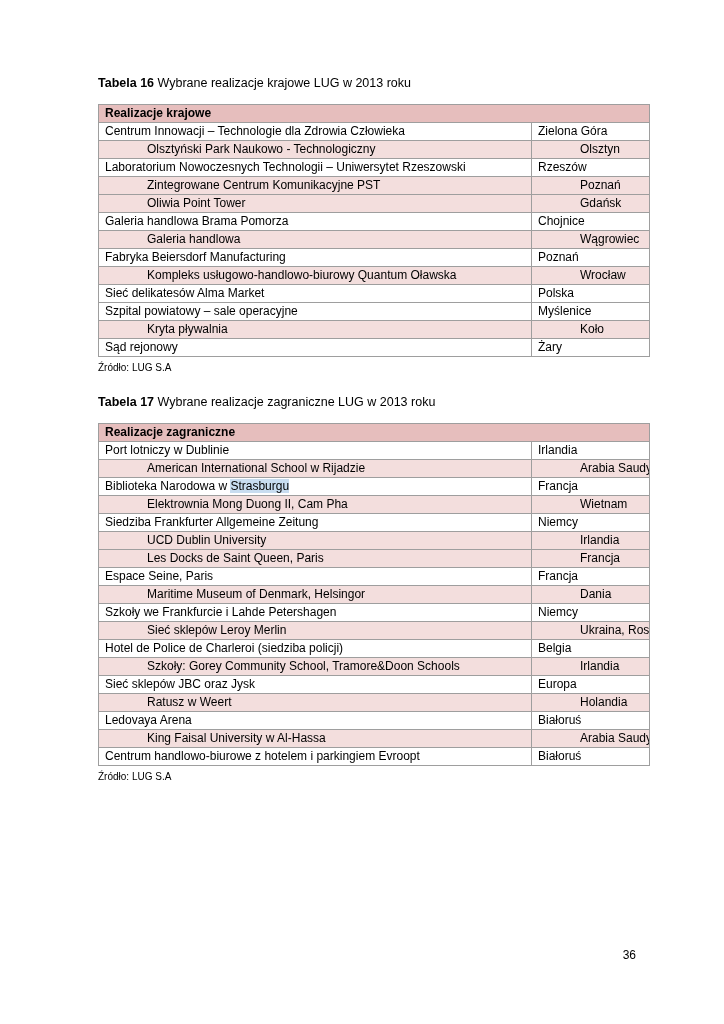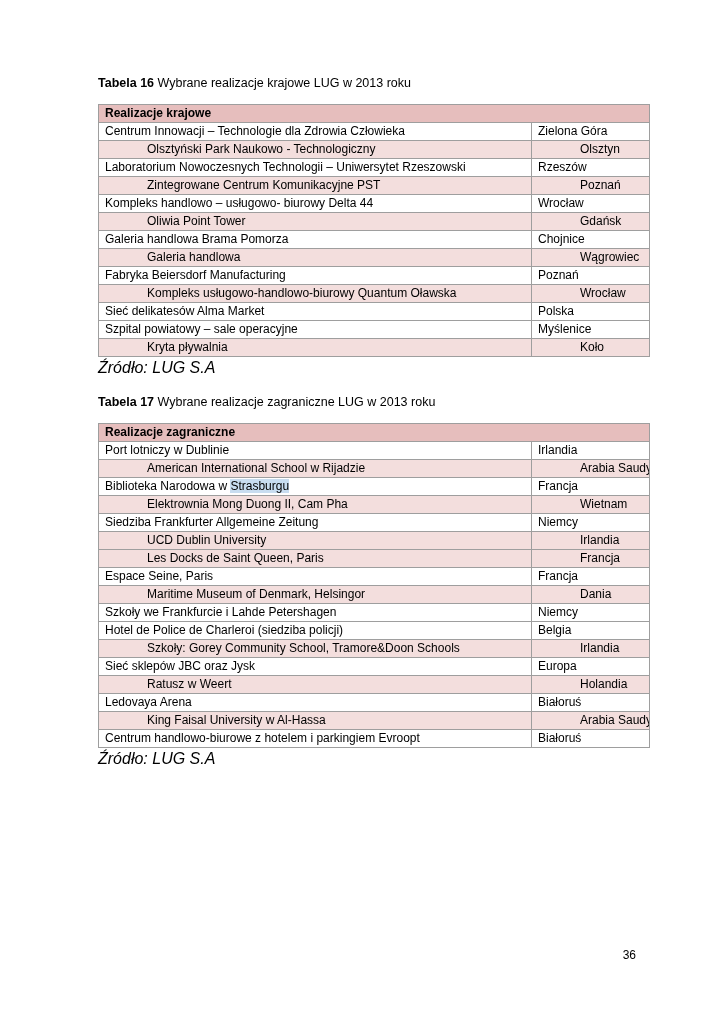--- a/index.html
+++ b/index.html
@@ -43,23 +43,22 @@
     text-align: left;
     overflow: hidden;
     white-space: nowrap;
   }
   th {
     background: var(--header-bg, #e6bebd);
     font-weight: bold;
   }
   tr.band td { background: var(--band-bg, #f3dedd); padding-left: 48px; }
   .source {
-    font-size: 16px;
+    font-size: 10px;
     line-height: 15px;
-    font-style: italic;
     margin: 3px 0 20px 0;
   }
   .selection { background: var(--selection, #c8ddf0); }
   .page-number {
     position: absolute;
     right: 88px;
     top: 948px;
     font-size: 12px;
     line-height: 15px;
   }
@@ -92,24 +91,20 @@
             <td>Olsztyn</td>
           </tr>
           <tr>
             <td>Laboratorium Nowoczesnych Technologii – Uniwersytet Rzeszowski</td>
             <td>Rzeszów</td>
           </tr>
           <tr class="band">
             <td>Zintegrowane Centrum Komunikacyjne PST</td>
             <td>Poznań</td>
           </tr>
-          <tr>
-            <td>Kompleks handlowo – usługowo- biurowy Delta 44</td>
-            <td>Wrocław</td>
-          </tr>
           <tr class="band">
             <td>Oliwia Point Tower</td>
             <td>Gdańsk</td>
           </tr>
           <tr>
             <td>Galeria handlowa Brama Pomorza</td>
             <td>Chojnice</td>
           </tr>
           <tr class="band">
             <td>Galeria handlowa</td>
@@ -127,20 +122,24 @@
             <td>Sieć delikatesów Alma Market</td>
             <td>Polska</td>
           </tr>
           <tr>
             <td>Szpital powiatowy – sale operacyjne</td>
             <td>Myślenice</td>
           </tr>
           <tr class="band">
             <td>Kryta pływalnia</td>
             <td>Koło</td>
+          </tr>
+          <tr>
+            <td>Sąd rejonowy</td>
+            <td>Żary</td>
           </tr>
         </tbody>
     </table>
 
     <p class="source">Źródło: LUG S.A</p>
 
     <p class="caption"><b>Tabela 17</b><span> Wybrane realizacje zagraniczne LUG w 2013 roku</span></p>
 
     <table>
       <colgroup>
@@ -186,20 +185,24 @@
             <td>Francja</td>
           </tr>
           <tr class="band">
             <td>Maritime Museum of Denmark, Helsingor</td>
             <td>Dania</td>
           </tr>
           <tr>
             <td>Szkoły we Frankfurcie i Lahde Petershagen</td>
             <td>Niemcy</td>
           </tr>
+          <tr class="band">
+            <td>Sieć sklepów Leroy Merlin</td>
+            <td>Ukraina, Rosja</td>
+          </tr>
           <tr>
             <td>Hotel de Police de Charleroi (siedziba policji)</td>
             <td>Belgia</td>
           </tr>
           <tr class="band">
             <td>Szkoły: Gorey Community School, Tramore&amp;Doon Schools</td>
             <td>Irlandia</td>
           </tr>
           <tr>
             <td>Sieć sklepów JBC oraz Jysk</td>

